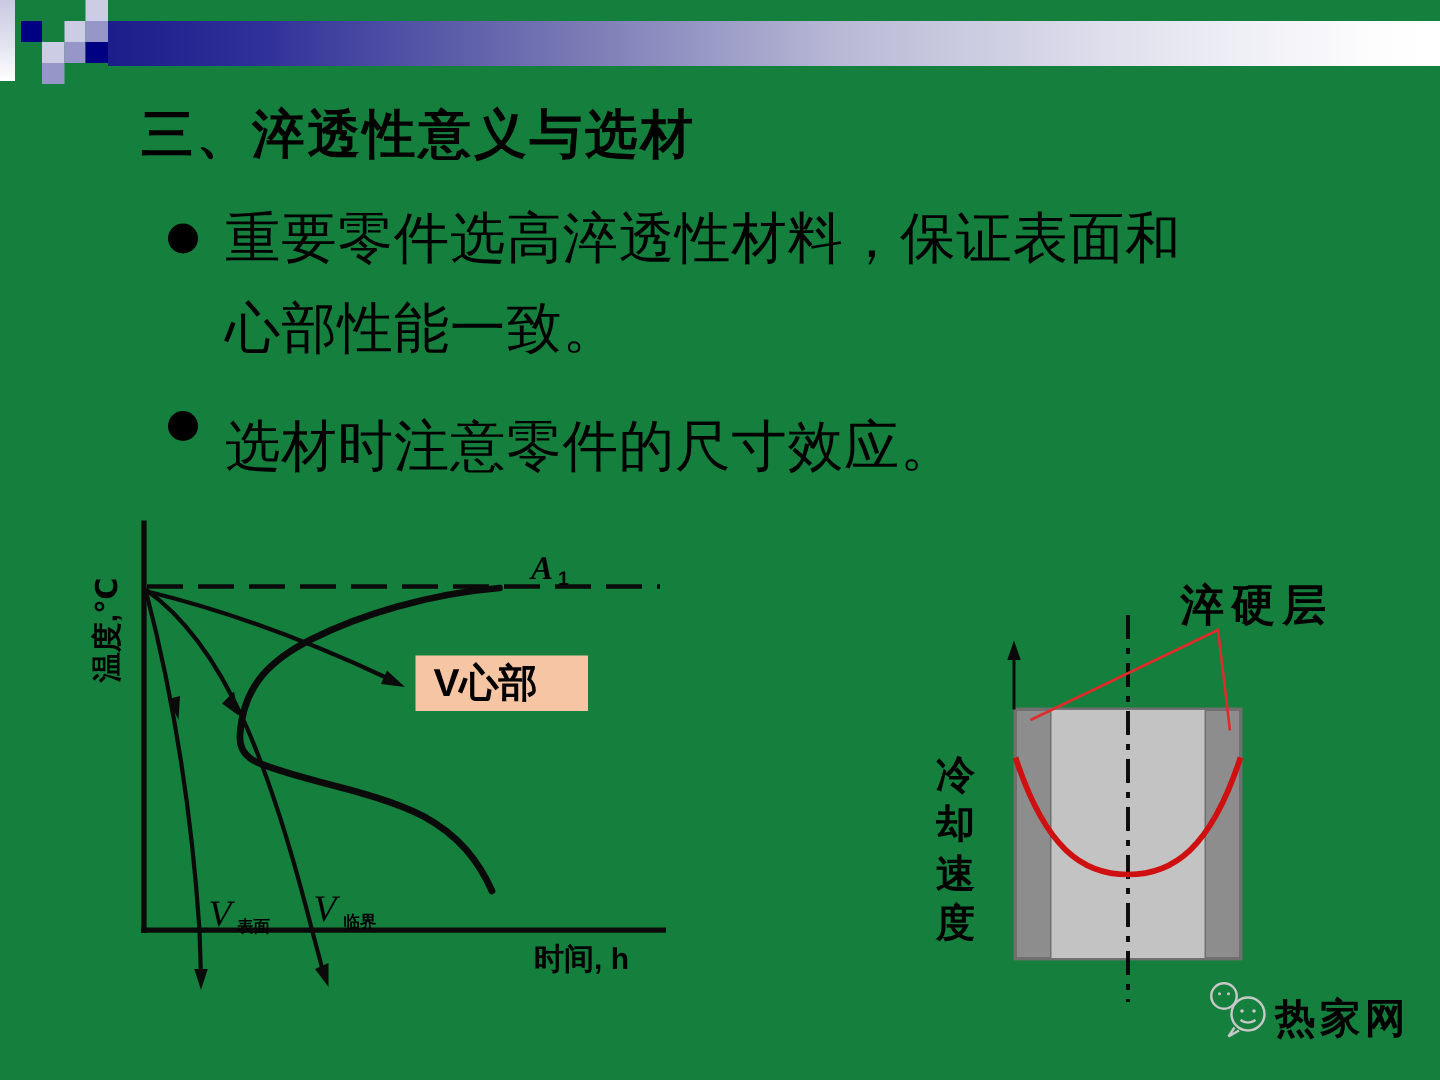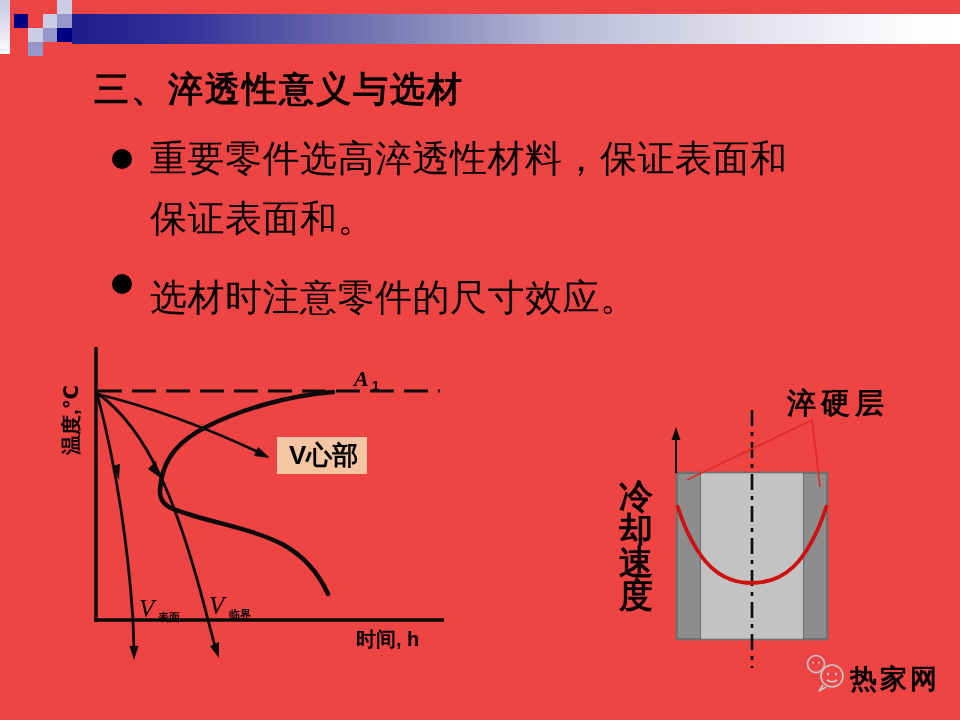--- a/index.html
+++ b/index.html
@@ -1,41 +1,41 @@
 <!DOCTYPE html>
 <html><head>
 <meta charset="utf-8">
 <style>
   html,body{margin:0;padding:0;background:#ffffff;}
-  .slide{position:relative;width:960px;height:720px;background:#ef4444;overflow:hidden;
+  .slide{position:relative;width:960px;height:720px;background:#15803d;overflow:hidden;
          font-family:"Liberation Sans","DejaVu Sans",sans-serif;}
   
   .strip{position:absolute;left:0;top:0;width:10px;height:54px;
          background:linear-gradient(180deg,#c9c9e2 0%,#e3e3f0 55%,#ffffff 100%);}
   .topbar{position:absolute;left:72px;top:14px;width:888px;height:30px;
           background:linear-gradient(90deg,#1d1d8b 0%,#31319a 12%,#7879b4 35%,
                      #b9b9d6 55%,#e4e4f0 78%,#fdfdfe 95%,#ffffff 100%);}
   .sq{position:absolute;}
   .sq.navy{background:#000082;}
   .sq.med{background:#9697c8;}
   .sq.light{background:#cccde5;}
   
   .title{position:absolute;left:94px;top:66px;font-size:35px;font-weight:bold;
          letter-spacing:2px;color:#000;}
   .dot{position:absolute;width:20px;height:20px;border-radius:50%;background:#000;}
   .btxt{position:absolute;font-family:Liberation Sans, sans-serif;
         font-size:37px;color:#000;letter-spacing:0.5px;white-space:nowrap;}
   
   .chart{position:absolute;}
-  .vcore-box{position:absolute;left:277px;top:437px;width:90px;height:37px;
+  .vcore-box{position:absolute;left:277px;top:437px;width:115px;height:37px;
              background:#f6c5a3;}
   .vcore-box span{display:block;padding-left:12px;line-height:37px;font-size:26px;
                   font-weight:bold;color:#000;}
-  .cool-label{position:absolute;left:619px;top:480px;width:36px;font-size:34px;
-              line-height:33px;font-weight:600;color:#000;text-align:left;
+  .cool-label{position:absolute;left:619px;top:500px;width:36px;font-size:26px;
+              line-height:33px;font-weight:600;color:#000;text-align:center;
               font-family:"Liberation Serif","DejaVu Serif",serif;word-break:break-all;}
   svg text{fill:#000;}
 </style>
 </head>
 <body>
 
 <div class="slide">
 
   <div>
     <div class="strip"></div>
@@ -48,21 +48,21 @@
     <div class="sq med" style="left:43px;top:28px;width:14px;height:14px;"></div>
     <div class="sq navy" style="left:57px;top:28px;width:15px;height:14px;"></div>
     <div class="sq med" style="left:28px;top:42px;width:15px;height:14px;"></div>
   </div>
 
   <div class="title">三、淬透性意义与选材</div>
 
   <div>
     <div class="dot" style="left:112px;top:149px;"></div>
     <div class="btxt" style="left:150px;top:134px;">重要零件选高淬透性材料，保证表面和</div>
-    <div class="btxt" style="left:150px;top:194px;">保证表面和。</div>
+    <div class="btxt" style="left:150px;top:194px;">心部性能一致。</div>
   </div>
   <div>
     <div class="dot" style="left:112px;top:274px;"></div>
     <div class="btxt" style="left:150px;top:262px;margin-top:11px;">选材时注意零件的尺寸效应。</div>
   </div>
 
   <svg class="chart" style="left:40px;top:340px;" width="480" height="325" viewBox="40 340 480 325">
 
     <line x1="96" y1="347" x2="96" y2="622" stroke="#0a0a0a" stroke-width="3.5"></line>
     <line x1="94" y1="620" x2="444" y2="620" stroke="#0a0a0a" stroke-width="3.5"></line>

